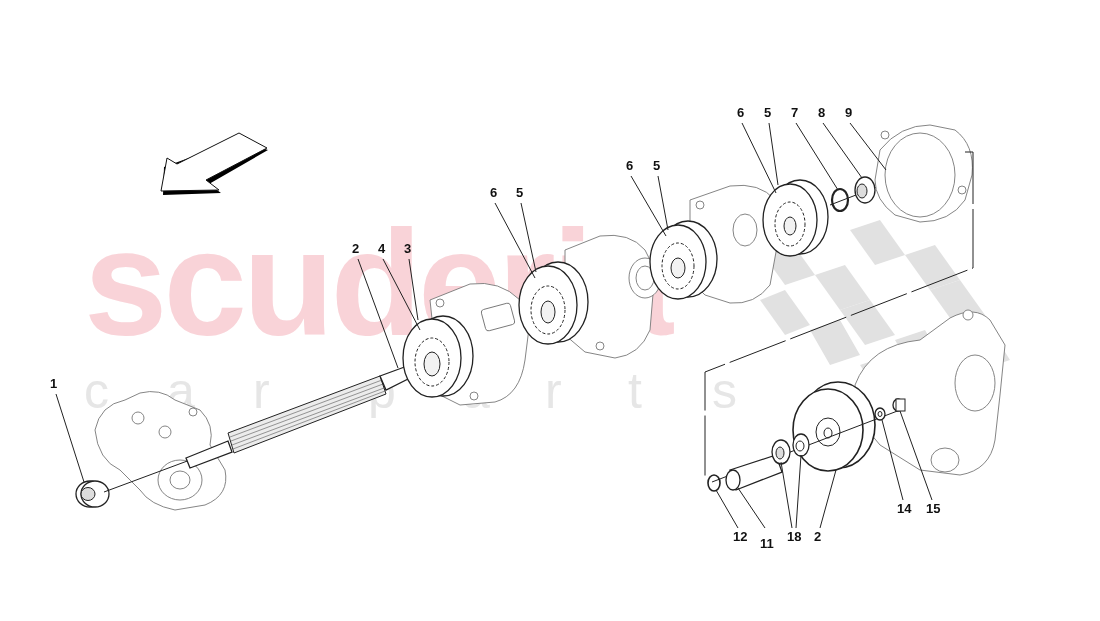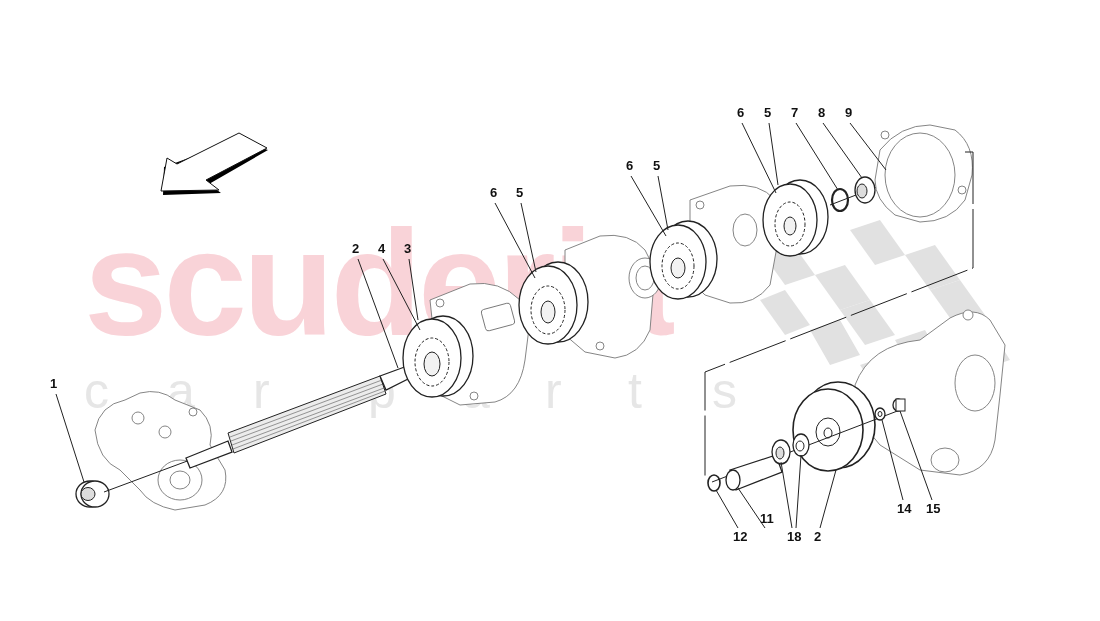--- a/index.html
+++ b/index.html
@@ -232,18 +232,18 @@
   <div class="callout" style="left:490px;top:186px">6</div>
   <div class="callout" style="left:516px;top:186px">5</div>
   <div class="callout" style="left:626px;top:159px">6</div>
   <div class="callout" style="left:653px;top:159px">5</div>
   <div class="callout" style="left:737px;top:106px">6</div>
   <div class="callout" style="left:764px;top:106px">5</div>
   <div class="callout" style="left:791px;top:106px">7</div>
   <div class="callout" style="left:818px;top:106px">8</div>
   <div class="callout" style="left:845px;top:106px">9</div>
   <div class="callout" style="left:733px;top:530px">12</div>
-  <div class="callout" style="left:760px;top:512px">11</div>
+  <div class="callout" style="left:760px;top:537px">11</div>
   <div class="callout" style="left:787px;top:530px">18</div>
   <div class="callout" style="left:814px;top:530px">2</div>
   <div class="callout" style="left:897px;top:502px">14</div>
   <div class="callout" style="left:926px;top:502px">15</div>
 </div>
 
 </body></html>

